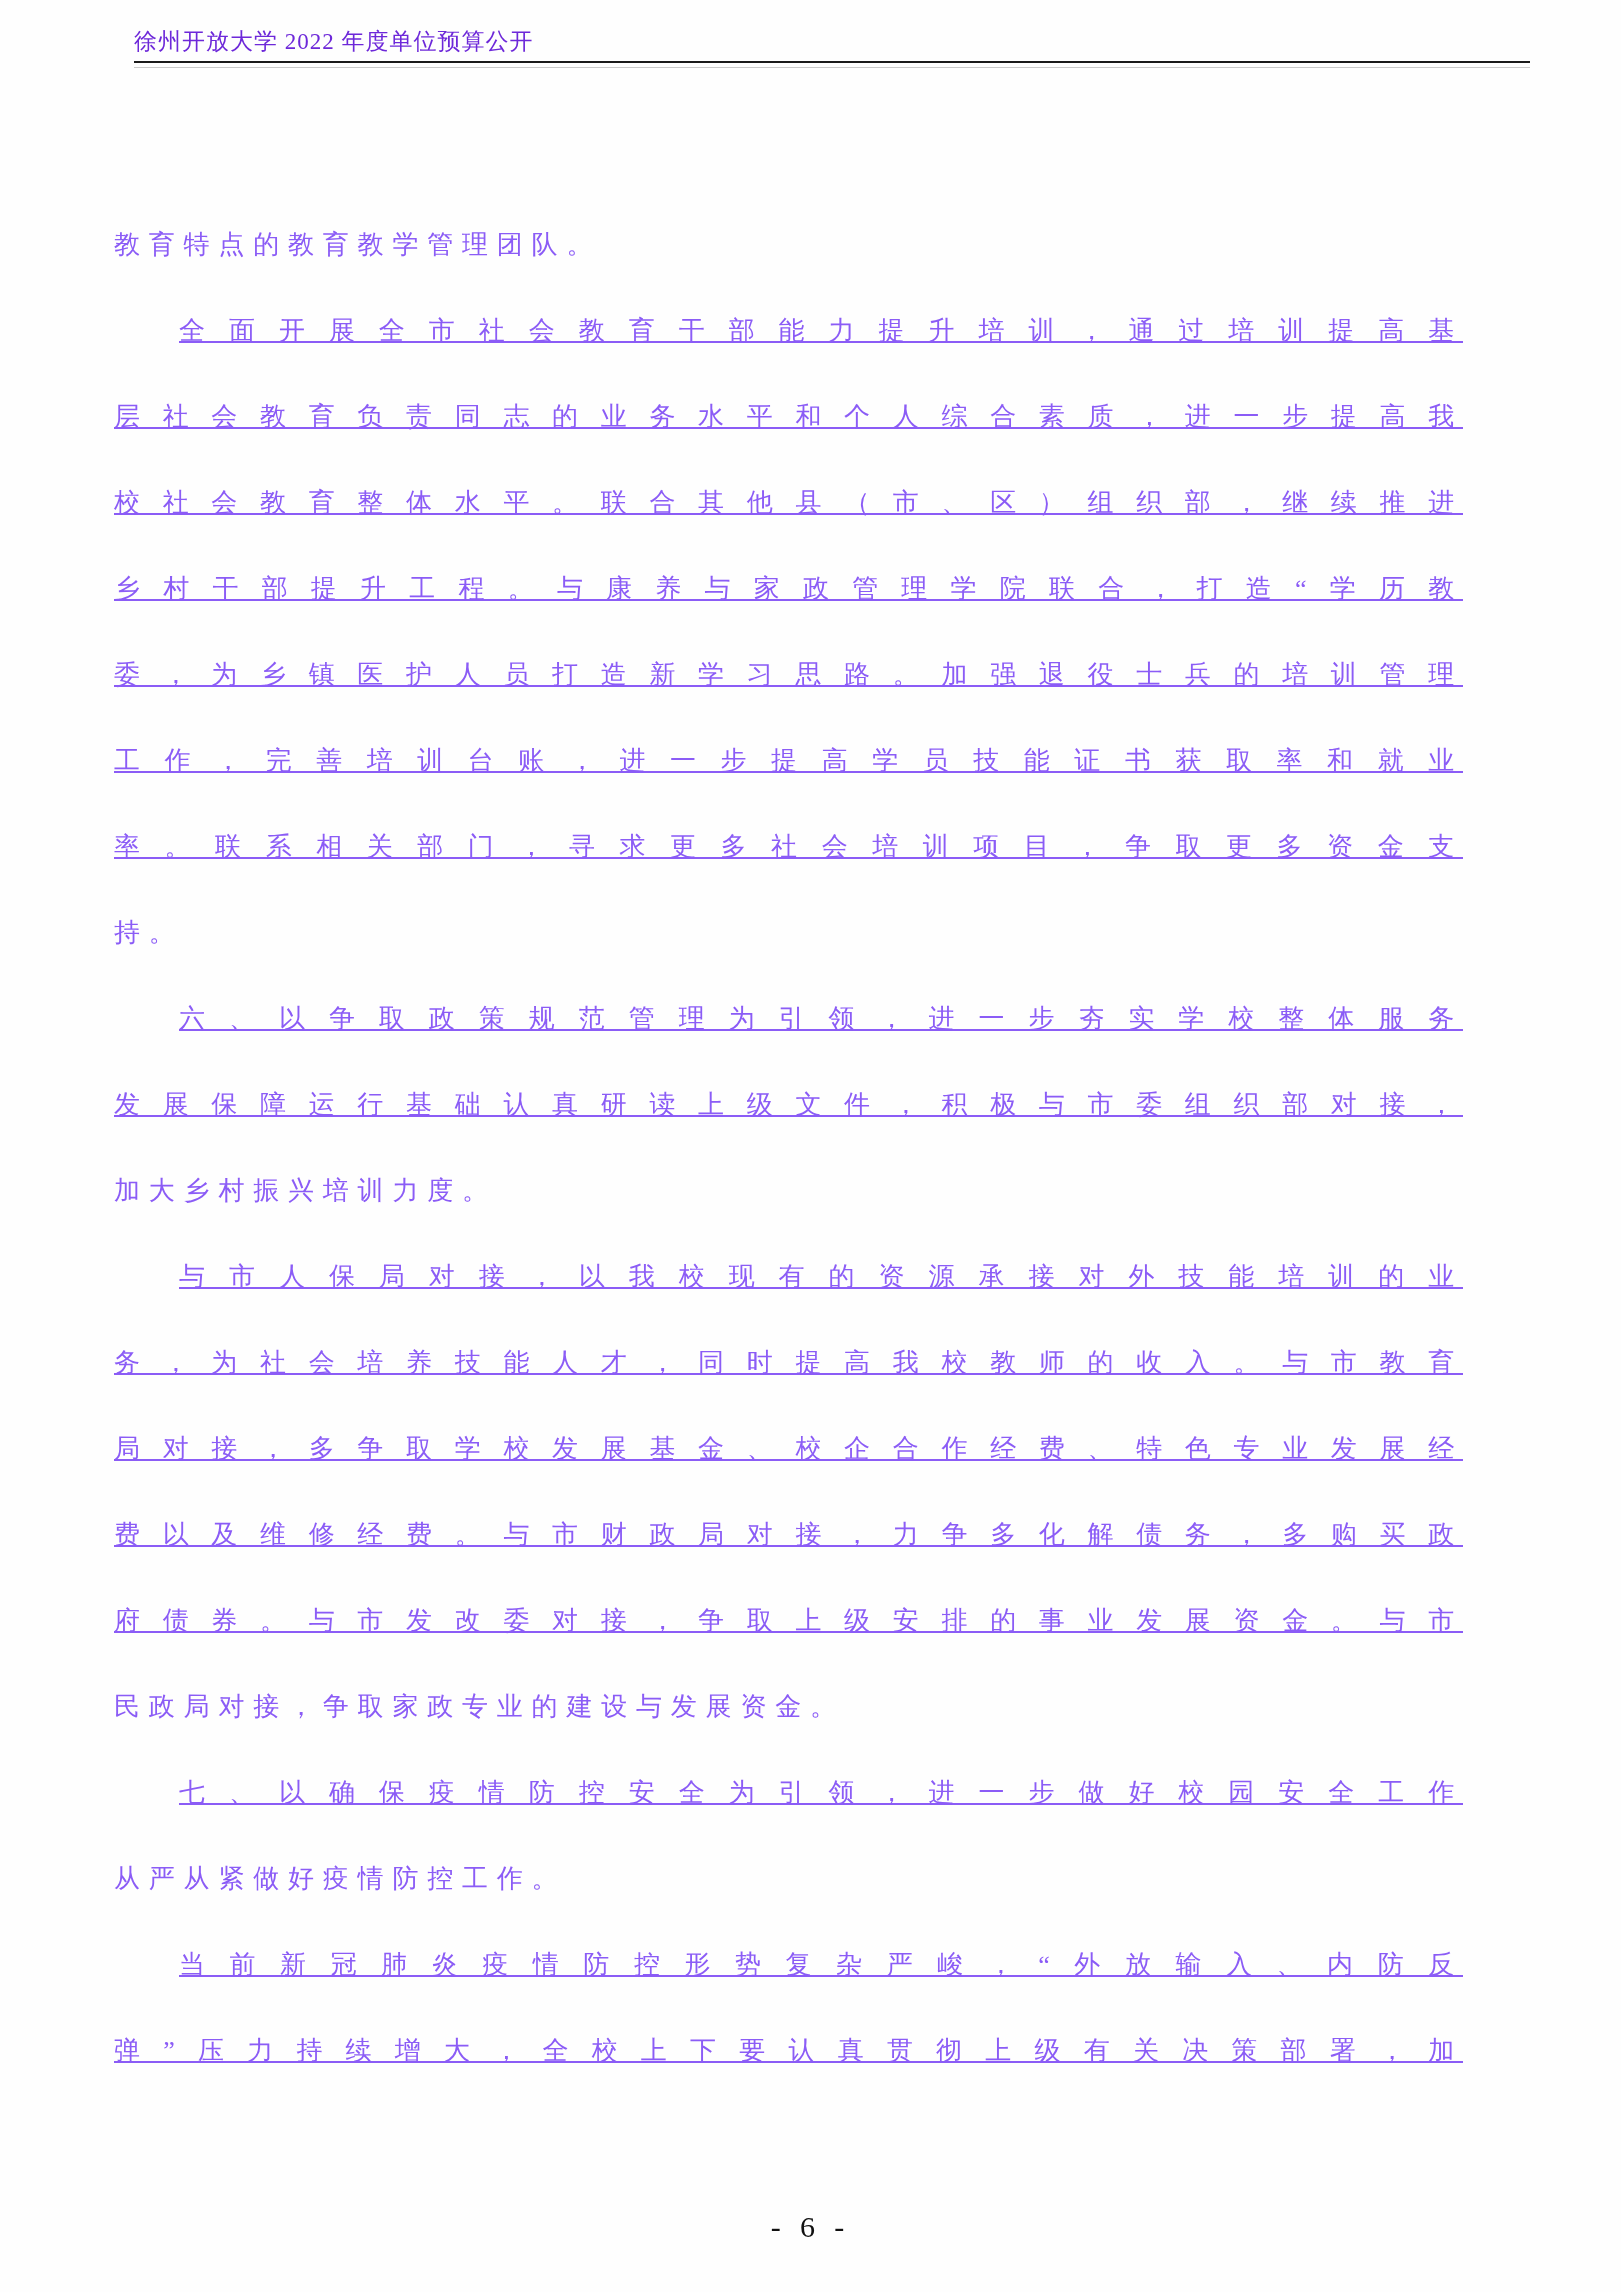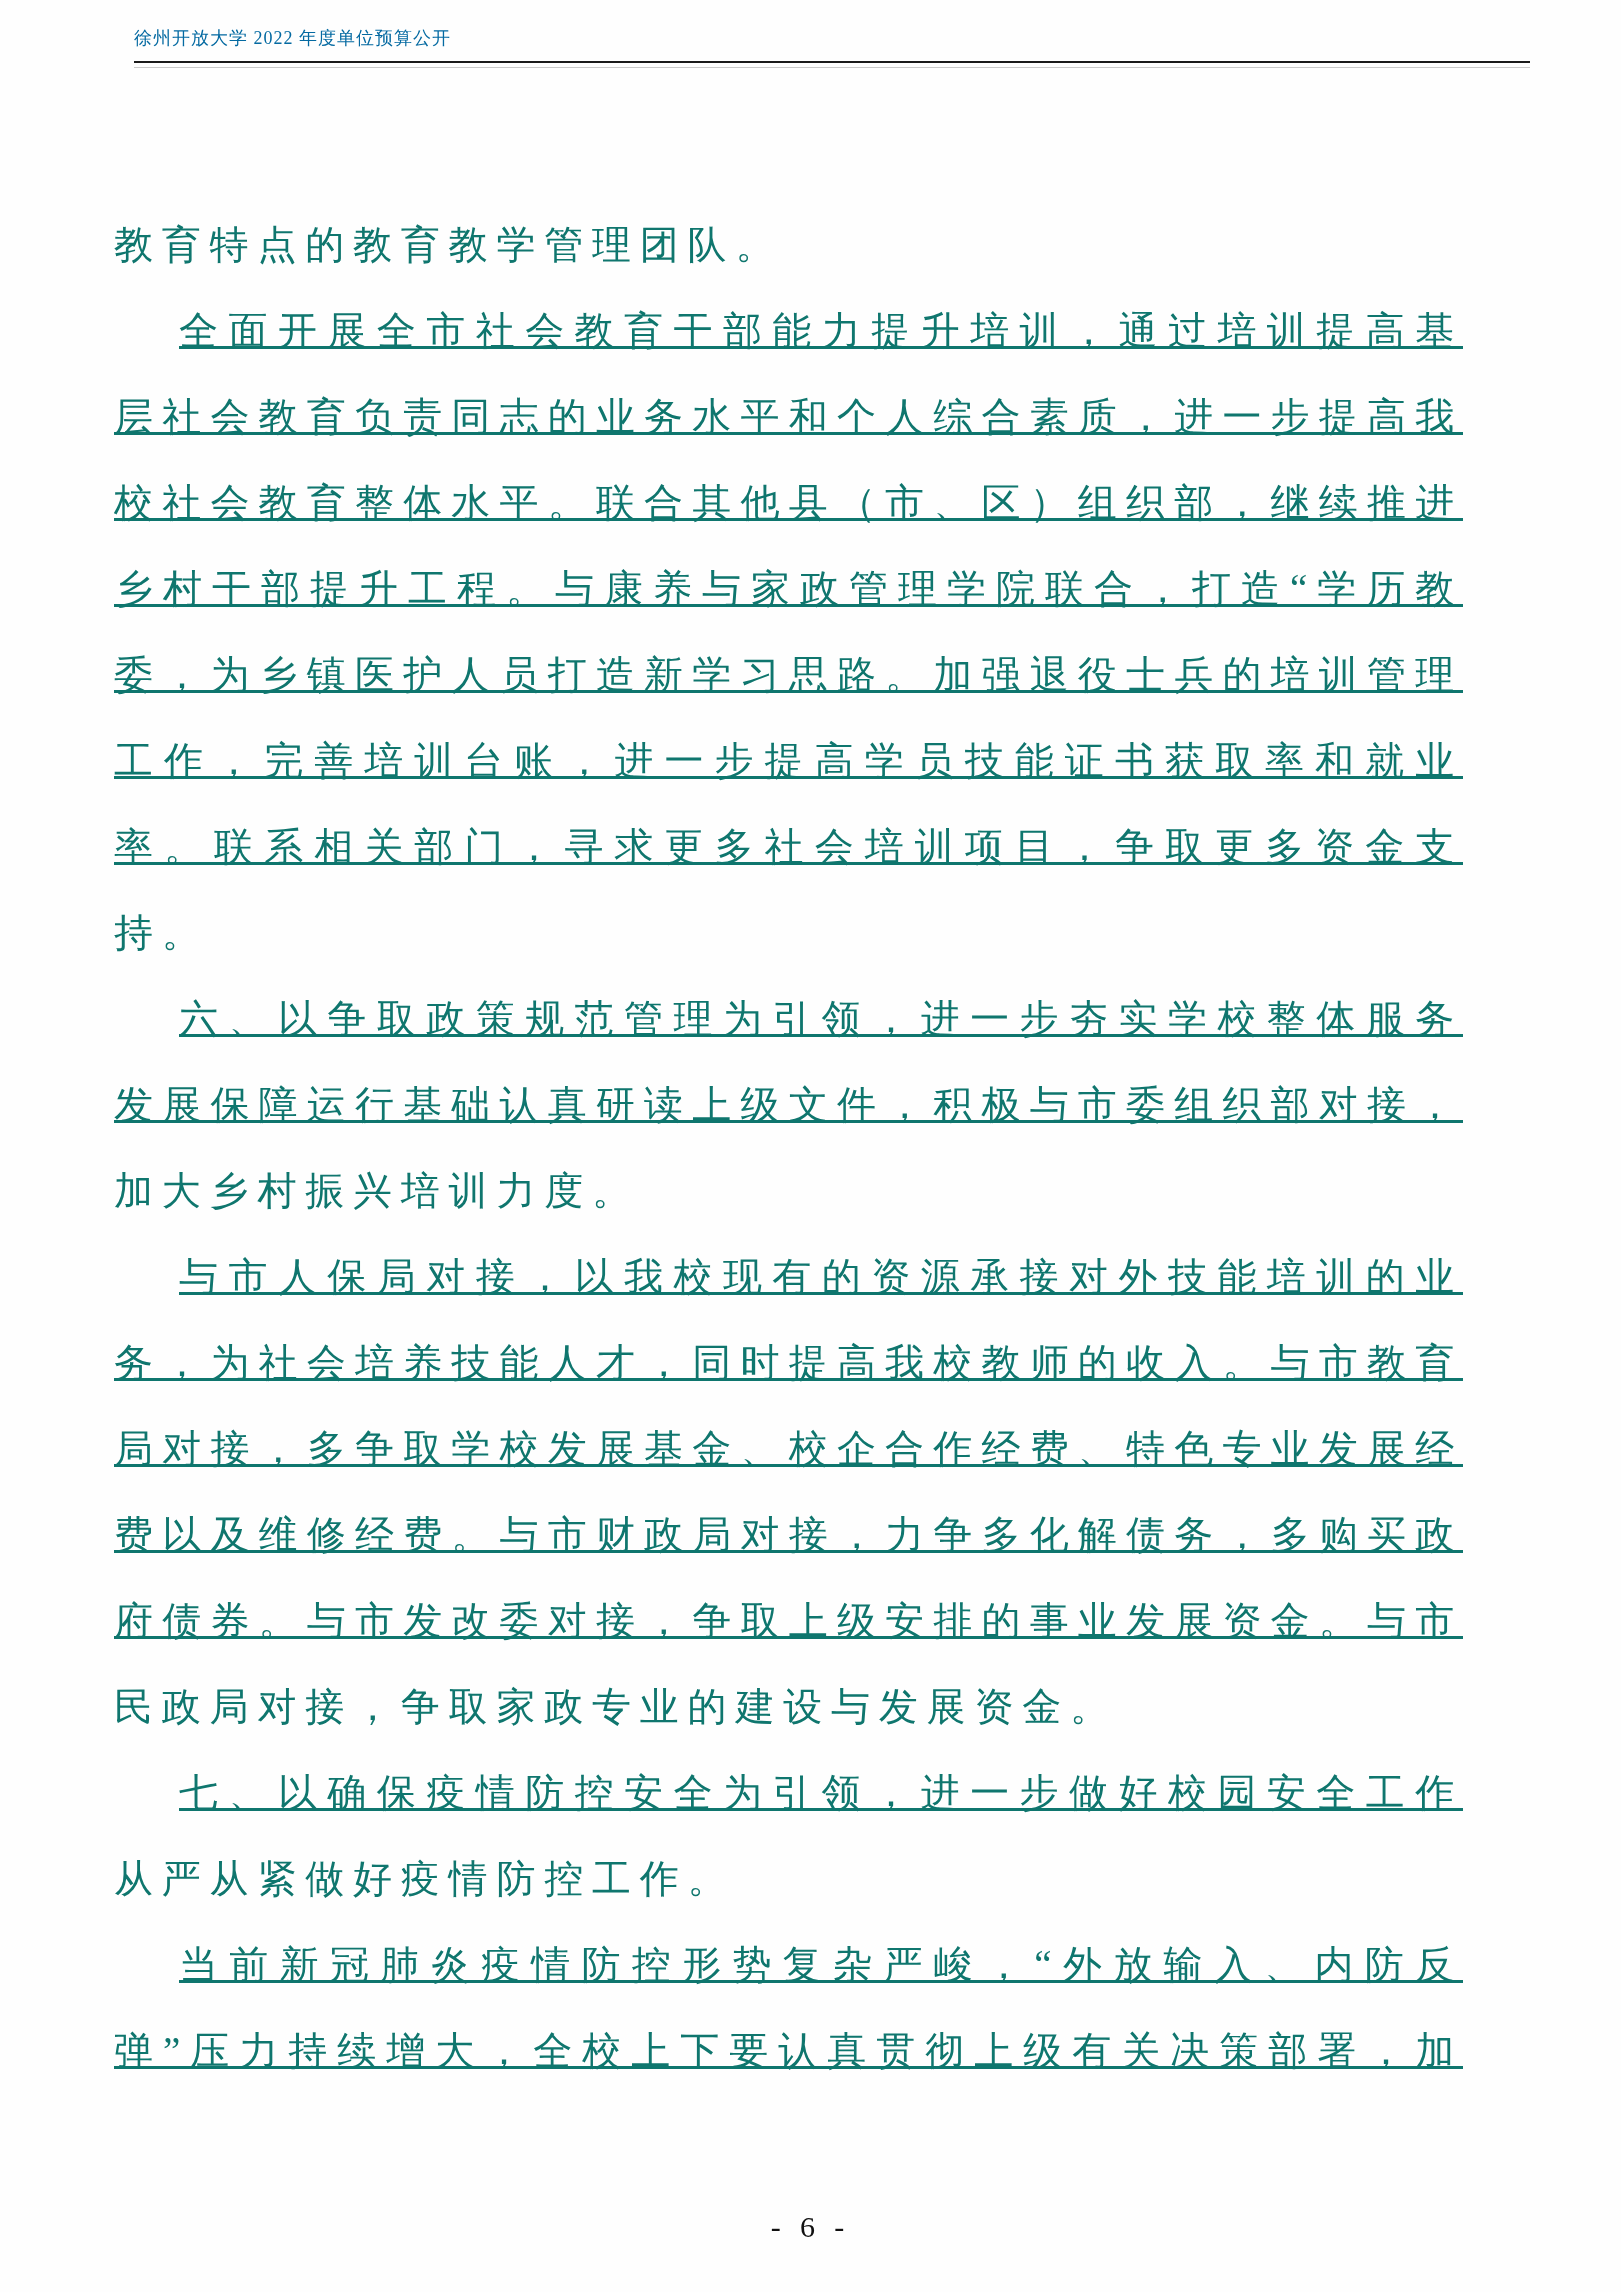--- a/index.html
+++ b/index.html
@@ -14,23 +14,23 @@
     background: #fefefe;
     font-family: "Liberation Serif", "DejaVu Serif", serif;
     color: #000;
     overflow: hidden;
   }
   
   .header-title {
     position: absolute;
     left: 134px;
     top: 25.5px;
-    font-size: 18px;
+    font-size: 23px;
     letter-spacing: 1px;
-    color: #0369a1;
+    color: #6d28d9;
     white-space: nowrap;
   }
   .header-rule {
     position: absolute;
     left: 134px;
     top: 61px;
     width: 1396px;
     height: 2px;
     background: #1a1a1a;
   }
@@ -45,25 +45,25 @@
   
   .body-text {
     position: absolute;
     left: 114px;
     top: 202px;
     width: 1349px;
   }
   .line {
     height: 86px;
     line-height: 86px;
-    font-size: 39px;
+    font-size: 26px;
     letter-spacing: 8.8px;
     white-space: nowrap;
     text-align: left;
-    color: #0f766e;
+    color: #8b5cf6;
   }
   .line.justify {
     white-space: normal;
     text-align: justify;
     text-align-last: justify;
     text-decoration: underline;
   }
   .line.indent {
     text-indent: 65px;
   }

